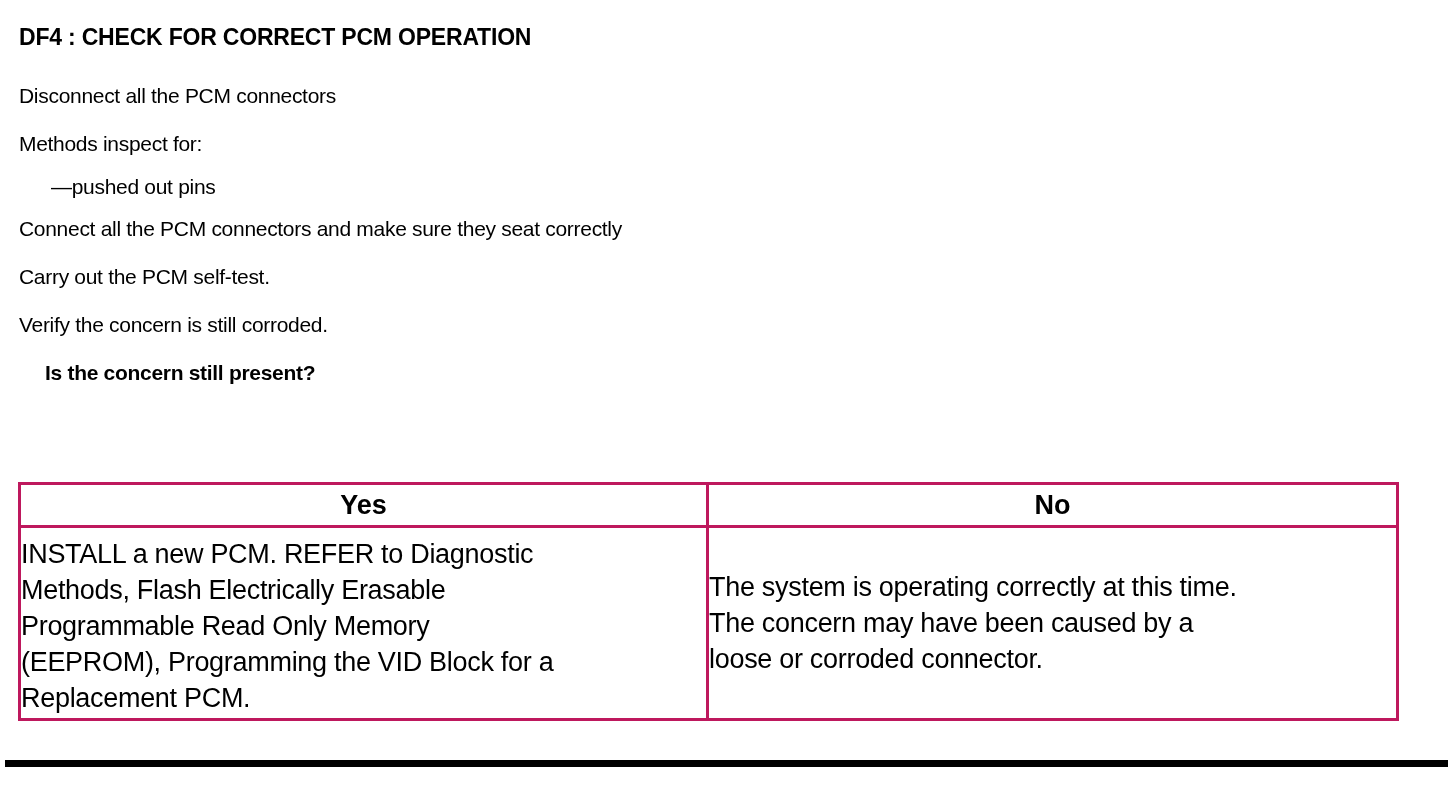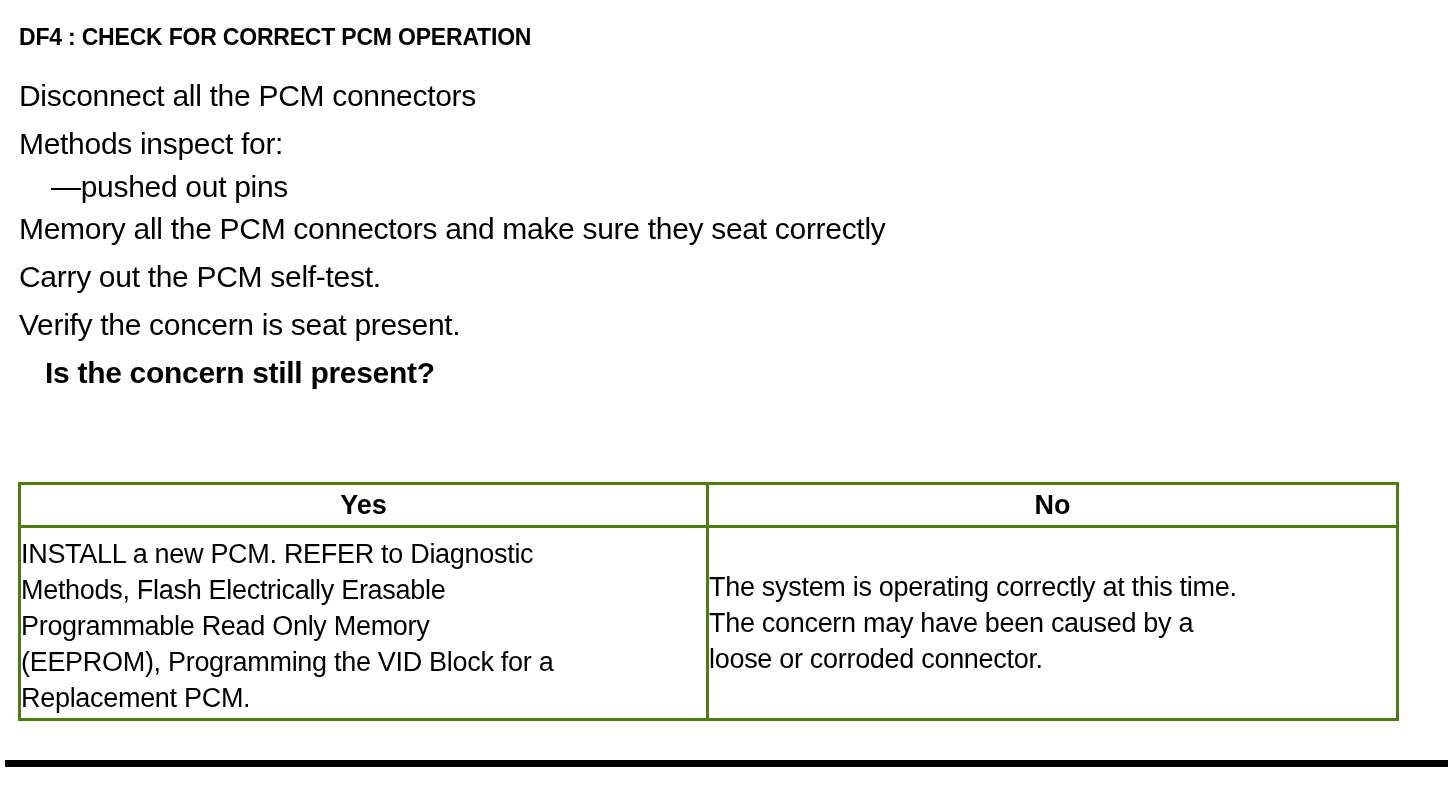--- a/index.html
+++ b/index.html
@@ -34,21 +34,21 @@
   }
 
   
   .steps {
     position: absolute;
     left: 19px;
     top: 72px;
     width: 1400px;
   }
   .step-line {
-    font-size: 30px;
+    font-size: 21px;
     line-height: 48px;
     white-space: nowrap;
     letter-spacing: -0.3px;
   }
   .step-line.sub {
     padding-left: 32px;
     line-height: 38px;
   }
   .step-line.bold {
     font-weight: bold;
@@ -62,21 +62,21 @@
   .decision-table {
     position: absolute;
     left: 18px;
     top: 482px;
     width: 1378px;
     border-collapse: collapse;
     table-layout: fixed;
   }
   .decision-table th,
   .decision-table td {
-    border: 3px solid #4d7c0f;
+    border: 3px solid #be185d;
     padding: 0;
     vertical-align: middle;
   }
   .decision-table th {
     height: 40px;
     font-size: 27px;
     font-weight: bold;
     text-align: center;
     line-height: 1;
   }
@@ -124,23 +124,23 @@
 <body>
 
 <div class="page">
 
   <div class="doc-title">DF4 : CHECK FOR CORRECT PCM OPERATION</div>
 
   <div class="steps">
     <div class="step-line">Disconnect all the PCM connectors</div>
     <div class="step-line">Methods inspect for:</div>
     <div class="step-line sub">—pushed out pins</div>
-    <div class="step-line tight-top">Memory all the PCM connectors and make sure they seat correctly</div>
+    <div class="step-line tight-top">Connect all the PCM connectors and make sure they seat correctly</div>
     <div class="step-line">Carry out the PCM self-test.</div>
-    <div class="step-line">Verify the concern is seat present.</div>
+    <div class="step-line">Verify the concern is still corroded.</div>
     <div class="step-line bold">Is the concern still present?</div>
   </div>
 
   <table class="decision-table">
     <colgroup>
       <col class="col-yes">
       <col class="col-no">
     </colgroup>
     <thead>
       <tr>

